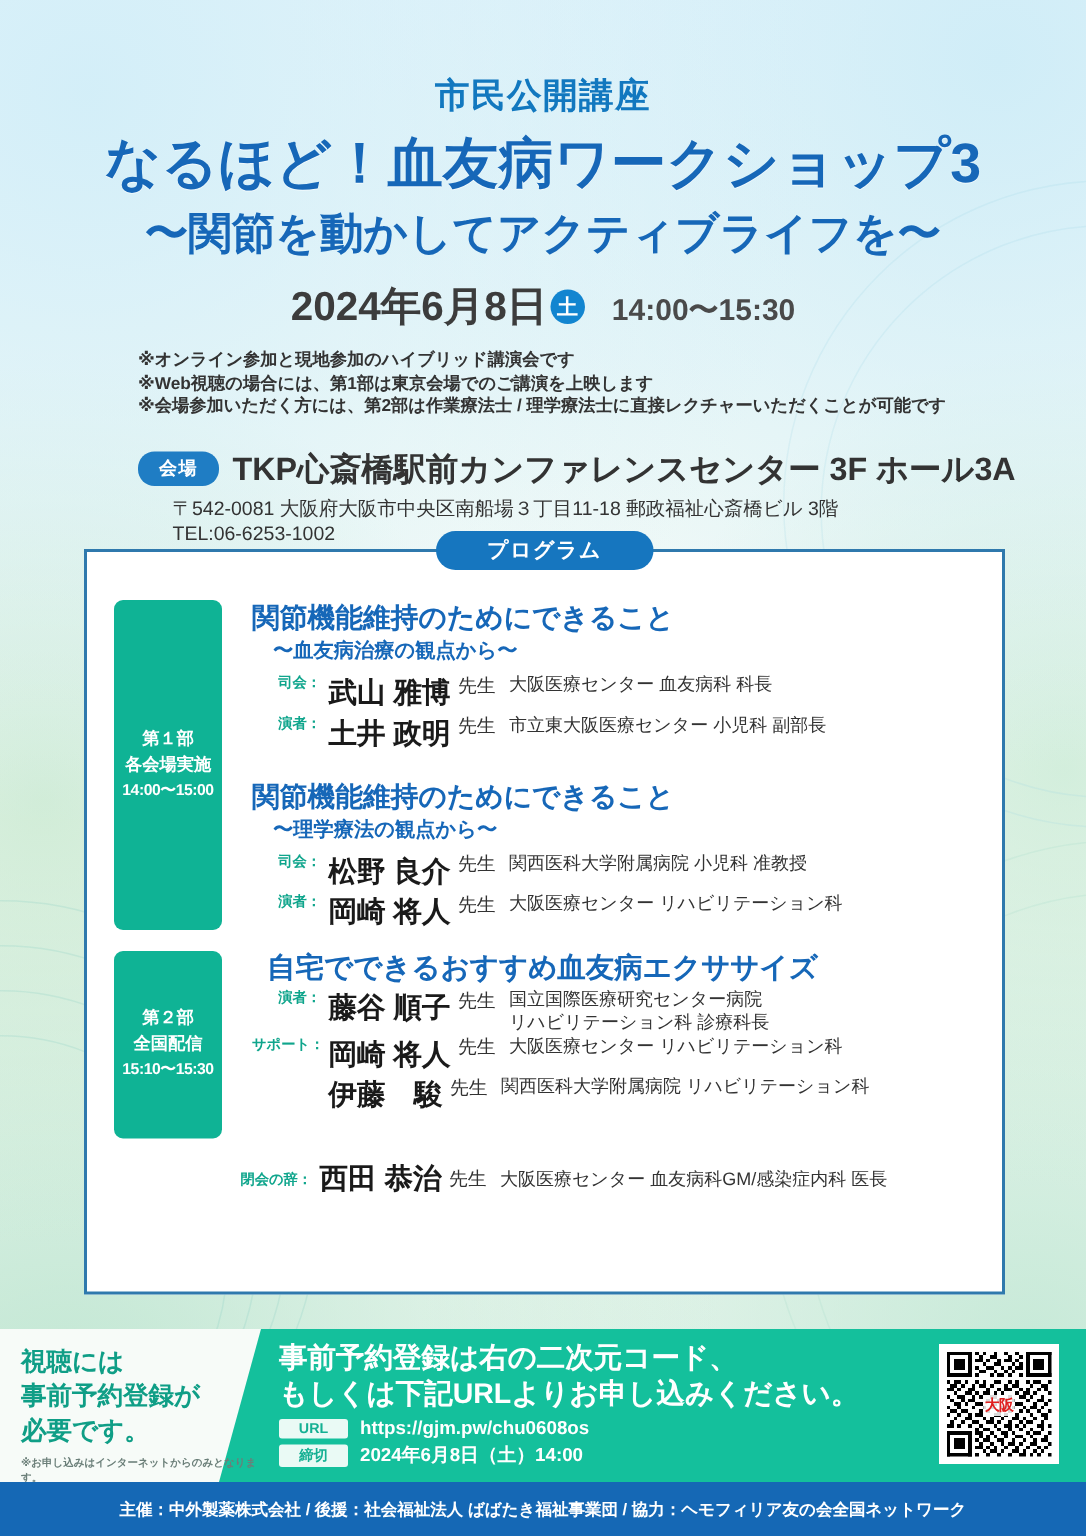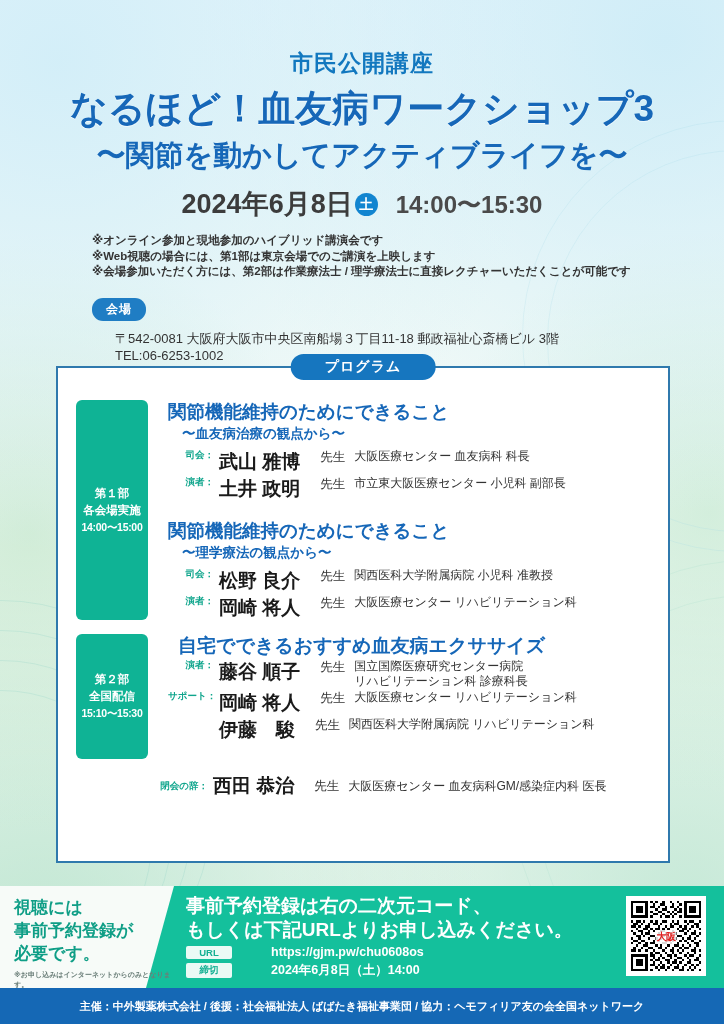--- a/index.html
+++ b/index.html
@@ -48,21 +48,21 @@
   .datebar{
     position:absolute;top:186px;left:0;right:0;text-align:center;
     font-size:27px;font-weight:bold;color:#3c3c3c;white-space:nowrap;
   }
   .datebar .d1{font-size:27px;}
   .daybadge{
     display:inline-block;width:23px;height:23px;line-height:23px;border-radius:50%;
     background:#1285d0;color:#fff;font-size:14px;text-align:center;
     vertical-align:4px;margin:0 2px;font-weight:bold;
   }
-  .datebar .time{font-size:24px;color:#4a4a4a;margin-left:16px;font-weight:bold;}
+  .datebar .time{font-size:20px;color:#4a4a4a;margin-left:16px;font-weight:bold;}
 
   .notes{
     position:absolute;top:233px;left:92px;right:40px;
     font-size:11.5px;color:#333;line-height:15.5px;font-weight:bold;
   }
 
   
   .venue-row{position:absolute;top:298px;left:92px;right:20px;display:flex;align-items:center;}
   .venue-pill{
     background:#1f7dc4;color:#fff;font-size:12px;font-weight:bold;
@@ -101,21 +101,21 @@
   .talk-title{font-size:18.5px;font-weight:bold;color:#1667b8;line-height:24px;}
   .talk-sub{font-size:13.5px;font-weight:bold;color:#1667b8;margin:1px 0 6px 14px;}
   .p2 .talk-title{font-size:19px;margin-left:10px;}
 
   .prow{display:flex;align-items:flex-start;margin:1px 0;}
   .role{
     font-size:9.5px;font-weight:bold;color:#0fa58c;width:46px;flex:0 0 46px;
     text-align:right;padding-right:5px;white-space:nowrap;
   }
   .pname{font-size:19px;font-weight:bold;color:#1a1a1a;white-space:nowrap;}
-  .honor{font-size:12.5px;color:#333;margin-left:20px;white-space:nowrap;}
+  .honor{font-size:12.5px;color:#333;margin-left:5px;white-space:nowrap;}
   .affil{font-size:12px;color:#333;margin-left:9px;line-height:15px;}
   .affil.two{margin-left:9px;}
 
   .gap{height:16px;}
 
   .closing{
     display:flex;align-items:center;margin-top:14px;margin-left:88px;
   }
   .closing .role{width:62px;flex:0 0 62px;}
 
@@ -124,21 +124,21 @@
   .reg-white{position:absolute;inset:0;background:#f7fbf8;}
   .reg-green{
     position:absolute;left:0;top:0;width:724px;height:102px;background:#14c09c;
     clip-path:polygon(174px 0, 724px 0, 724px 102px, 146px 102px);
   }
   .reg-left{position:absolute;left:14px;top:10px;width:160px;}
   .reg-left .ln{font-size:17px;font-weight:bold;color:#0f9e86;line-height:23px;}
   .reg-left .fine{font-size:7px;color:#6b7f79;margin-top:5px;font-weight:bold;}
   .reg-right{position:absolute;left:186px;top:8px;width:420px;color:#fff;}
   .reg-right .hl{font-size:19px;font-weight:bold;line-height:24px;}
-  .lrow{display:flex;align-items:center;margin-top:3px;gap:31px;}
+  .lrow{display:flex;align-items:center;margin-top:3px;}
   .ltag{
     background:#eafaf5;color:#14b093;font-size:9.5px;font-weight:bold;
     border-radius:2px;padding:1px 7px;margin-right:8px;min-width:32px;text-align:center;
   }
   .lval{font-size:12.5px;font-weight:bold;color:#fff;}
   .qr-wrap{
     position:absolute;right:18px;top:10px;width:80px;height:80px;background:#fff;
     padding:5px;box-sizing:border-box;
   }
   .qr-canvas{position:relative;width:70px;height:70px;}
@@ -176,20 +176,21 @@
   </div>
 
   <div class="notes">
     <div>※オンライン参加と現地参加のハイブリッド講演会です</div>
     <div>※Web視聴の場合には、第1部は東京会場でのご講演を上映します</div>
     <div>※会場参加いただく方には、第2部は作業療法士 / 理学療法士に直接レクチャーいただくことが可能です</div>
   </div>
 
   <div class="venue-row">
     <span class="venue-pill">会場</span>
+    <span class="venue-name">TKP心斎橋駅前カンファレンスセンター 3F ホール3A</span>
   </div>
   <div class="venue-addr">
     <div>〒542-0081 大阪府大阪市中央区南船場３丁目11-18 郵政福祉心斎橋ビル 3階</div>
     <div>TEL:06-6253-1002</div>
   </div>
 
   <div class="card">
     <div class="prog-pill">プログラム</div>
 
     <div class="section sec1">

